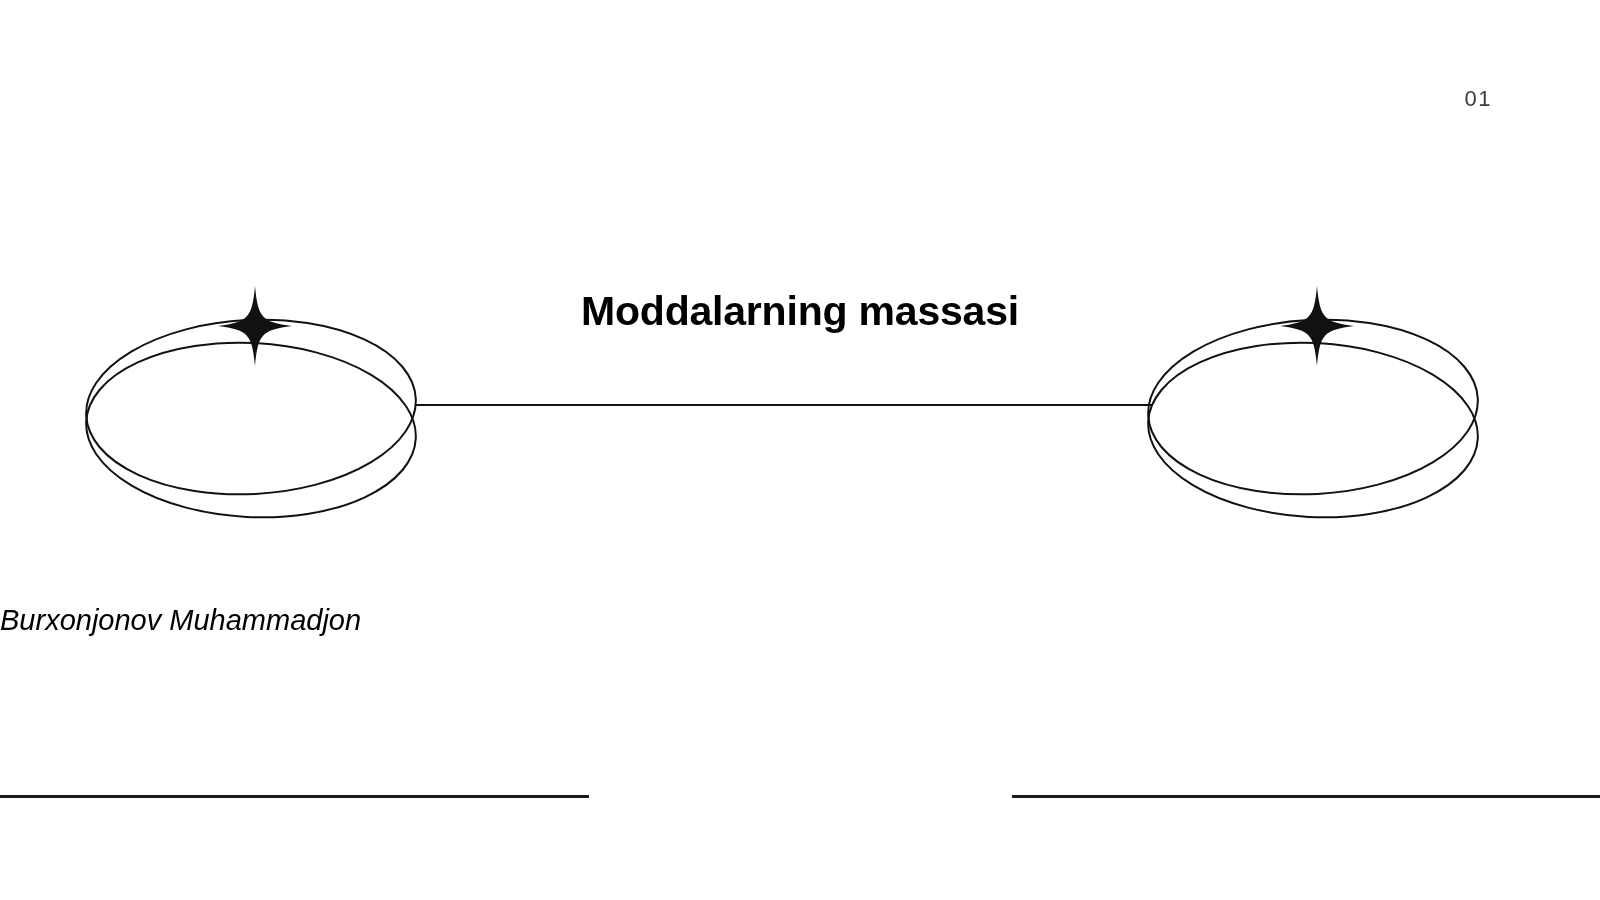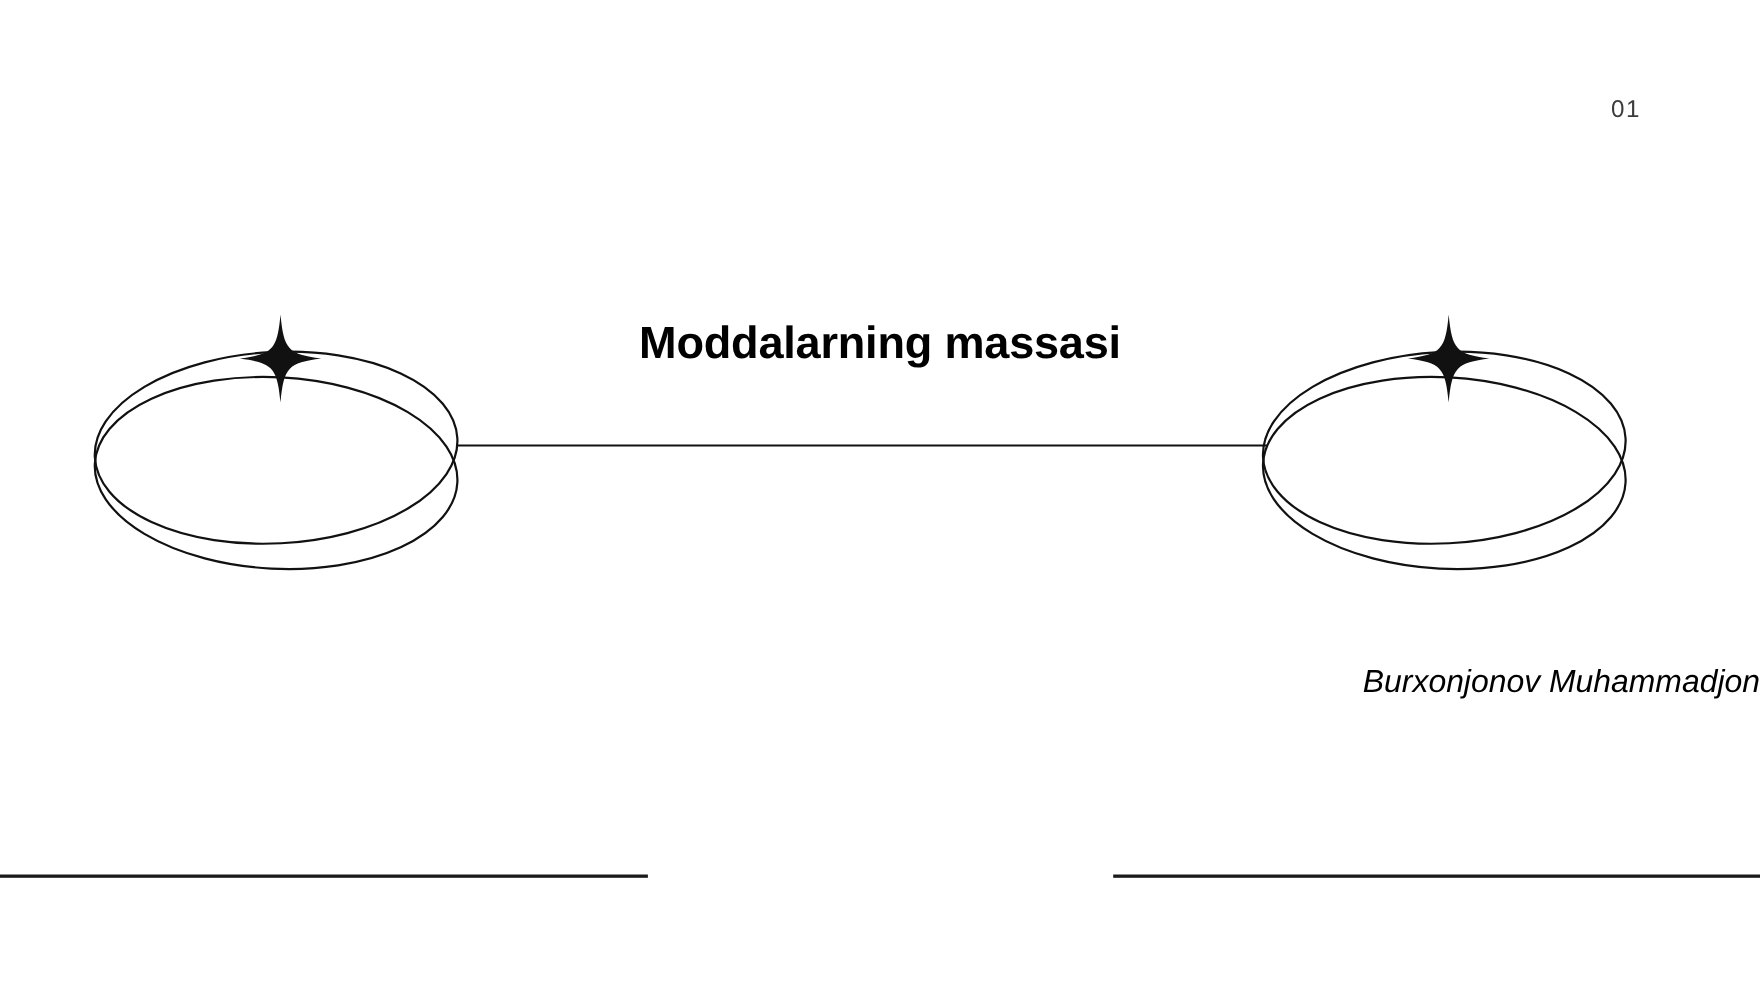--- a/index.html
+++ b/index.html
@@ -50,28 +50,27 @@
     line-height: 1.15;
     margin: 0;
   }
 
   
   .slide-author {
     position: absolute;
     left: 0;
     right: 0;
     top: 604px;
-    text-align: right;
+    text-align: left;
     font-family: "Liberation Sans", sans-serif;
     font-size: 29px;
     font-style: italic;
     font-weight: 400;
     color: #000000;
     margin: 0;
-    padding-left: 47px;
   }
 
   
   .deco-layer {
     position: absolute;
     left: 0;
     top: 0;
     width: 1600px;
     height: 900px;
     pointer-events: none;

